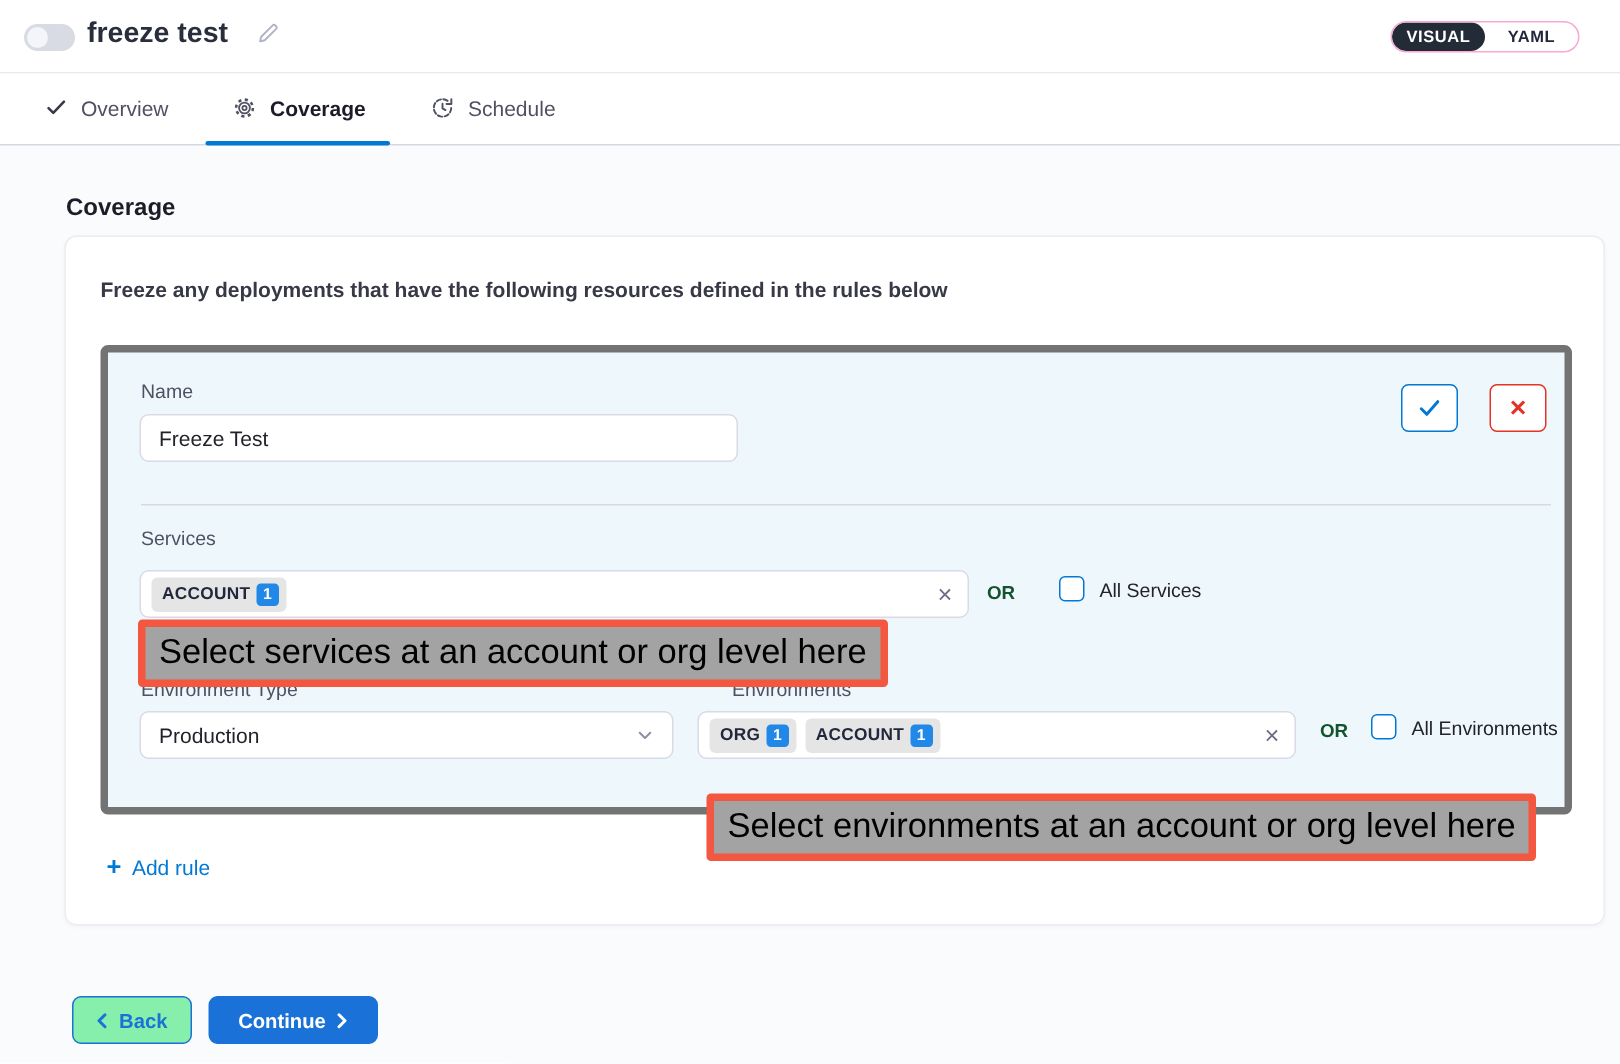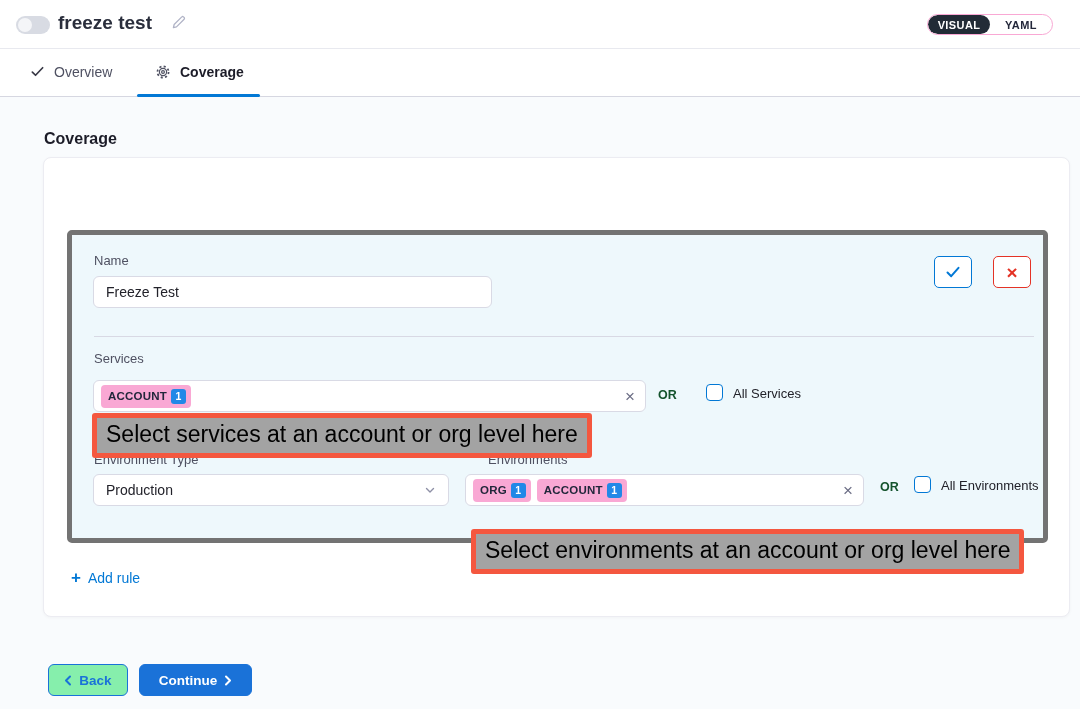--- a/index.html
+++ b/index.html
@@ -32,21 +32,21 @@
   .card-desc { position:absolute; left:23px; top:27px; font-size:14px; font-weight:bold; color:#383946; }
 
   .panel { position:absolute; left:23px; top:72px; width:981px; height:313px; background:#eef8fc; border:5px solid #737373; border-radius:5px; }
 
   .field-label { position:absolute; font-size:13px; color:#4f5162; }
   .text-input { position:absolute; height:32px; background:#fff; border:1px solid #d9dae5; border-radius:6px; font-size:14px; color:#22222a; padding:0 12px; font-family:"Liberation Sans","DejaVu Sans",sans-serif; }
   .tag-input { position:absolute; height:32px; background:#fff; border:1px solid #d9dae5; border-radius:6px; display:flex; align-items:center; padding:0 10px 0 7px; gap:6px; cursor:text; }
   .tag-input .spacer { flex:1; }
   .clear-x { font-size:17px; color:#6b6d85; line-height:1; cursor:pointer; }
 
-  .tag { display:inline-flex; align-items:center; gap:4px; background:#f9a8d4; border-radius:4px; padding:4px 5px 4px 7px; font-size:11.5px; font-weight:bold; color:#22273b; letter-spacing:.2px; }
+  .tag { display:inline-flex; align-items:center; gap:4px; background:#e5e5e5; border-radius:4px; padding:4px 5px 4px 7px; font-size:11.5px; font-weight:bold; color:#22273b; letter-spacing:.2px; }
   .tag .badge { display:inline-flex; align-items:center; justify-content:center; min-width:15px; height:15px; background:#2188e7; border-radius:3px; color:#fff; font-size:10.5px; font-weight:bold; }
 
   .or-label { position:absolute; font-size:12.5px; font-weight:600; color:#14532d; }
   .checkbox { position:absolute; width:17px; height:17px; background:#fff; border:1.5px solid #0278d5; border-radius:4px; cursor:pointer; }
   .check-label { position:absolute; font-size:13px; color:#22222a; }
 
   .select-box { position:absolute; height:32px; background:#fff; border:1px solid #d9dae5; border-radius:6px; display:flex; align-items:center; padding:0 12px; font-size:14px; color:#22222a; cursor:pointer; }
   .select-box .spacer { flex:1; }
 
   .confirm-btn { position:absolute; width:38px; height:32px; background:#fff; border-radius:5px; display:flex; align-items:center; justify-content:center; cursor:pointer; }
@@ -101,26 +101,37 @@
     <div class="tab active" style="left:155px;">
       <span>
         <svg width="16" height="16" viewBox="0 0 16 16" fill="none" stroke="#4f5162">
             <circle cx="8" cy="8" r="5.6" stroke-width="1.7" stroke-dasharray="2.1 2.3"></circle>
             <circle cx="8" cy="8" r="3.6" stroke-width="1.2"></circle>
             <circle cx="8" cy="8" r="1.4" stroke-width="1.2"></circle>
           </svg>
       </span>
       <span>Coverage</span>
     </div>
+    <div class="tab" style="left:287px;">
+      <span>
+        <svg width="16" height="16" viewBox="0 0 16 16" fill="none" stroke="#4f5162" stroke-width="1.3" stroke-linecap="round" stroke-linejoin="round">
+          <path d="M13.8 8A5.8 5.8 0 1 1 11.6 3.4" stroke-dasharray="3 1.6"></path>
+          <path d="M13.9 2.1v3.2h-3.2"></path>
+          <path d="M8 5.1V8.2l2 1.2"></path>
+        </svg>
+      </span>
+      <span>Schedule</span>
+    </div>
     <div class="tab-underline"></div>
   </div>
 
   <div class="section-title">Coverage</div>
 
   <div class="card">
+    <div class="card-desc">Freeze any deployments that have the following resources defined in the rules below</div>
 
     <div class="panel">
 
       <div class="field-label" style="left:22px; top:18px;">Name</div>
       <input class="text-input" style="left: 21px; top: 41px; width: 399px;" readonly="" value="Freeze Test">
 
       <div class="confirm-btn ok" style="left:862px; top:21px;">
         <span>
           <svg width="16" height="14" viewBox="0 0 16 14" fill="none" stroke="#0278d5" stroke-width="2" stroke-linecap="round" stroke-linejoin="round">
               <path d="M2.5 7.5l3.7 3.7L13.5 2.8"></path>

